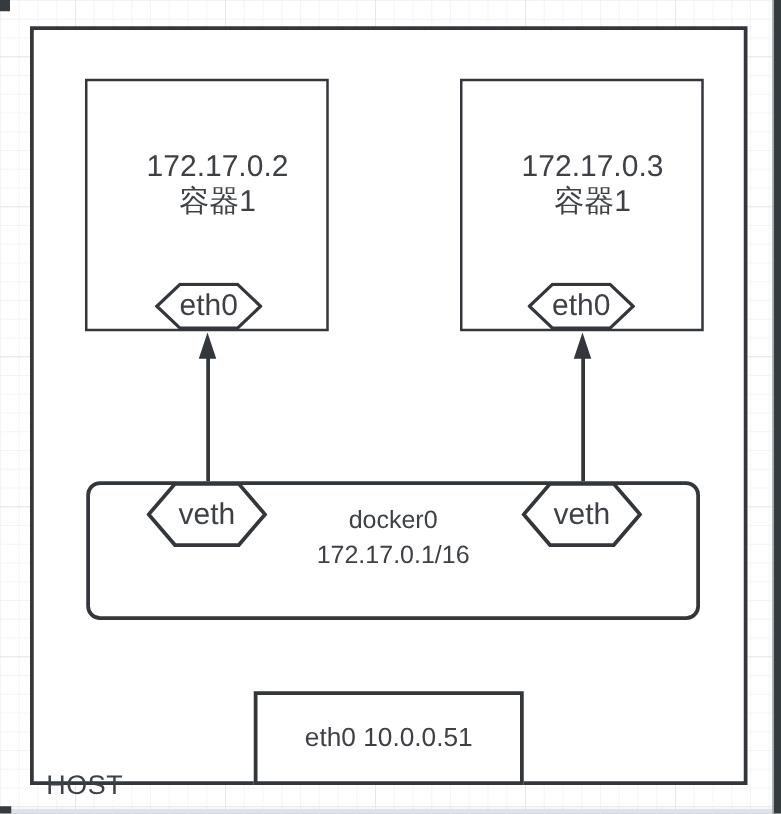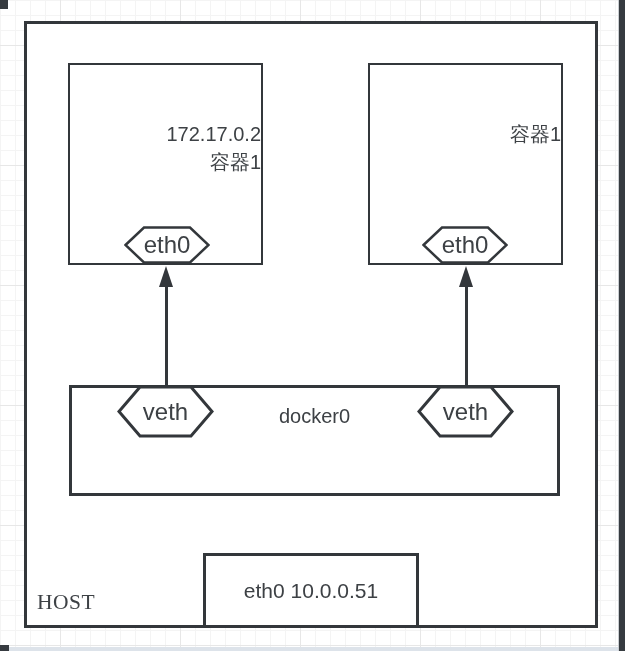--- a/index.html
+++ b/index.html
@@ -24,36 +24,36 @@
     position: absolute;
     background: #ffffff;
     border: 3px solid #33373b;
   }
   .host-box    { left: 24px;  top: 21px;  width: 574px; height: 607px; }
   .container-box { border-width: 2.5px; width: 195px; height: 202px; top: 63px; }
   .c1 { left: 68px; }
   .c2 { left: 368px; }
   .container-label {
     position: absolute; left: 0; right: 0; top: 55px;
-    text-align: right; font-size: 20px; line-height: 28px; padding-left: 17px;
+    text-align: center; font-size: 24px; line-height: 28px; padding-left: 17px;
   }
-  .bridge-box { left: 69px; top: 385px; width: 491px; height: 111px; }
+  .bridge-box { left: 69px; top: 385px; width: 491px; height: 111px; border-radius: 11px; }
   .bridge-label {
     position: absolute; left: 0; right: 0; top: 14px;
     text-align: center; font-size: 20px; line-height: 28px;
   }
   .eth0-host-box { left: 203px; top: 553px; width: 216px; height: 75px; }
   .eth0-host-label {
     position: absolute; left: 0; right: 0; top: 0;
     height: 55px; line-height: 69px;
     text-align: center; font-size: 21px;
   }
   .host-label {
-    position: absolute; left: 37px; top: 590px;
-    font-size: 21.5px; letter-spacing: 0.5px; font-family: Liberation Serif, serif;
+    position: absolute; left: 37px; top: 616px;
+    font-size: 21.5px; letter-spacing: 0.5px;
   }
   .hex { position: absolute; }
   .hex svg { position: absolute; left: 0; top: 0; display: block; }
   .hex .hex-label {
     position: absolute; left: 0; right: 0; top: 0; bottom: 0;
     display: flex; align-items: center; justify-content: center;
     font-size: 24px;
   }
   .hex-eth0-1 { left: 124px; top: 226px; width: 86px; height: 38px; }
   .hex-eth0-2 { left: 422px; top: 226px; width: 86px; height: 38px; }
@@ -94,36 +94,38 @@
 
   <div class="box container-box c1">
     <div class="container-label">
       <div>172.17.0.2</div>
       <div>容器1</div>
     </div>
   </div>
 
   <div class="box container-box c2">
     <div class="container-label">
+      <div>172.17.0.3</div>
       <div>容器1</div>
     </div>
   </div>
 
   <div class="arrow arrow-1">
     <div class="head"></div>
     <div class="tail"></div>
   </div>
   <div class="arrow arrow-2">
     <div class="head"></div>
     <div class="tail"></div>
   </div>
 
   <div class="box bridge-box">
     <div class="bridge-label">
       <div>docker0</div>
+      <div>172.17.0.1/16</div>
     </div>
   </div>
 
   <div class="hex hex-eth0-1">
     <svg width="86" height="38" viewBox="0 0 86 38">
       <polygon points="1.5,19 20,1.5 66,1.5 84.5,19 66,36.5 20,36.5" fill="#ffffff" stroke="#33373b" stroke-width="2.5"></polygon>
     </svg>
     <span class="hex-label">eth0</span>
   </div>
 

